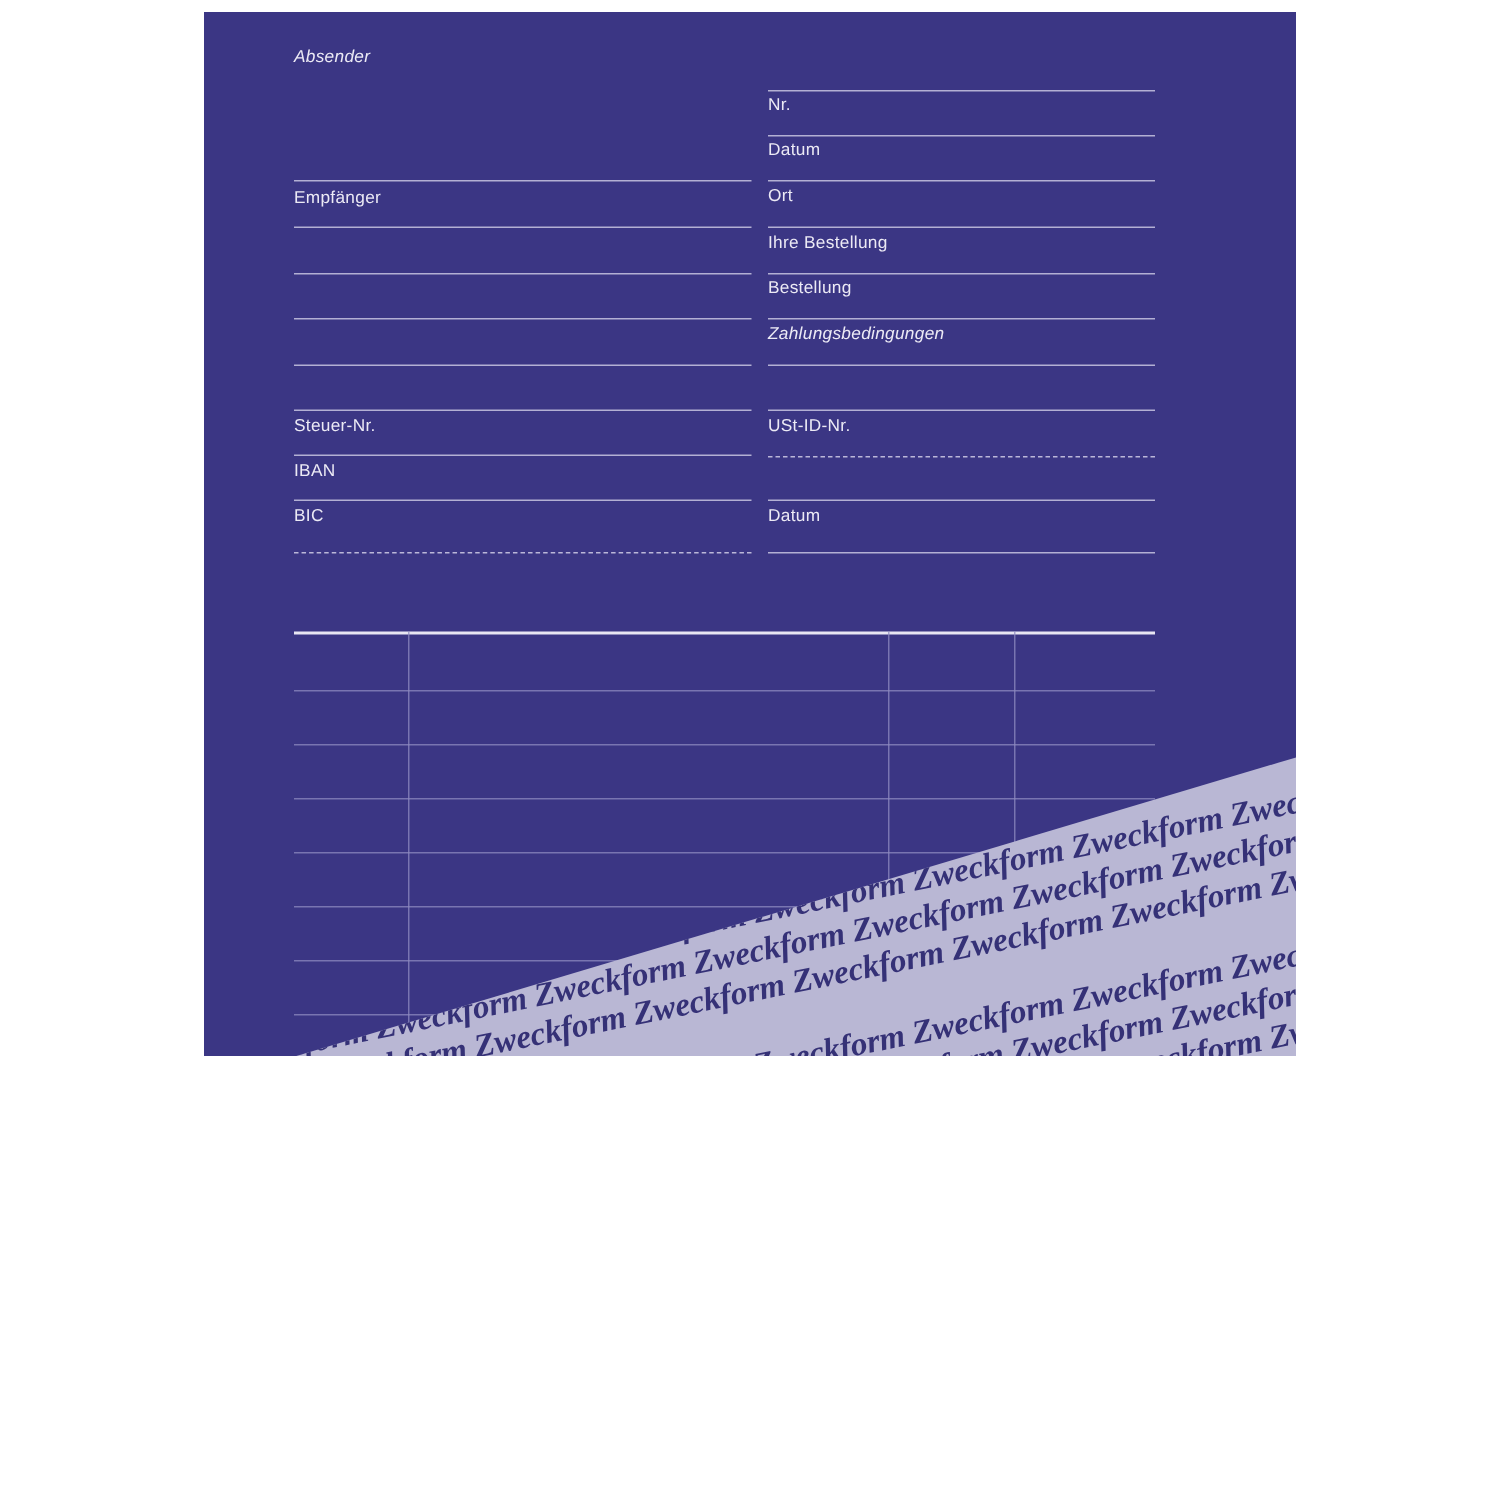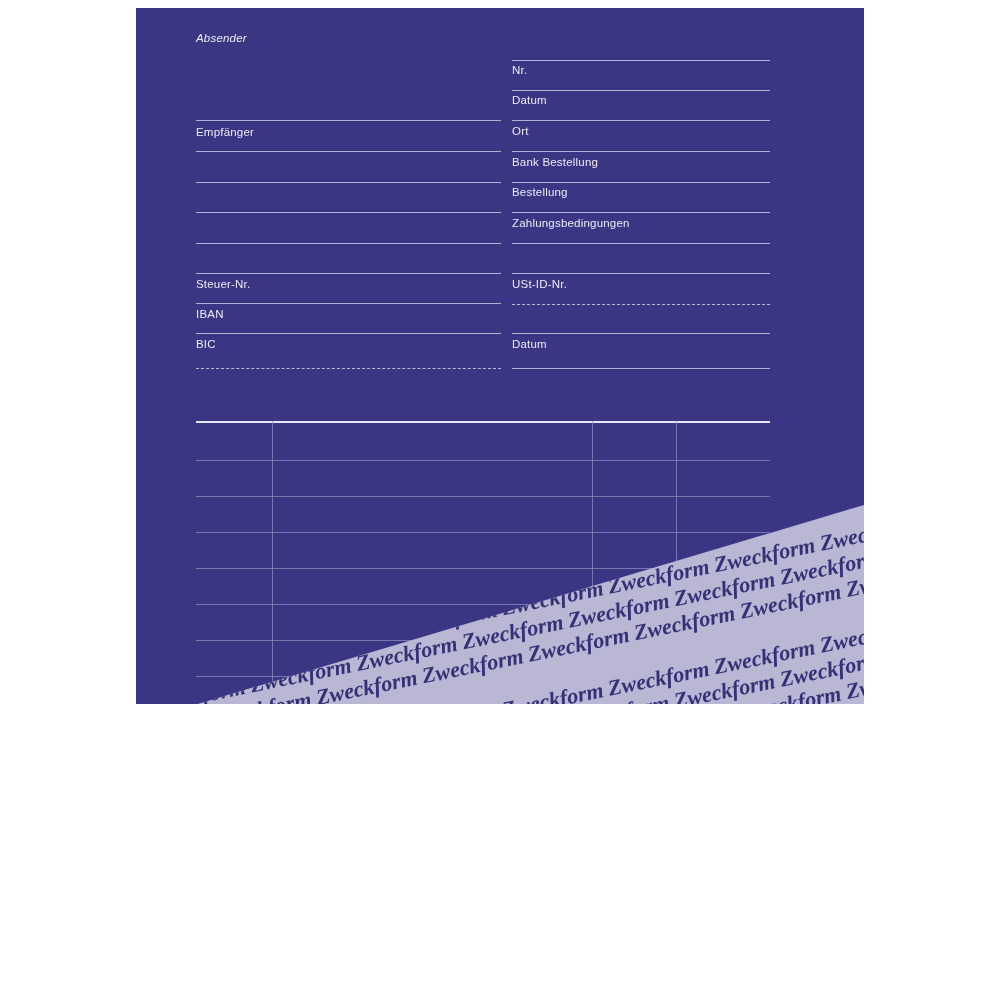--- a/index.html
+++ b/index.html
@@ -130,27 +130,27 @@
 
   <div class="lbl" style="left:376px;top:56px;">Nr.</div>
   <div class="rule" style="left:376px;top:82px;width:258px;"></div>
 
   <div class="lbl" style="left:376px;top:86px;">Datum</div>
   <div class="rule" style="left:376px;top:112px;width:258px;"></div>
 
   <div class="lbl" style="left:376px;top:117px;">Ort</div>
   <div class="rule" style="left:376px;top:143px;width:258px;"></div>
 
-  <div class="lbl" style="left:376px;top:148px;">Bank Bestellung</div>
+  <div class="lbl" style="left:376px;top:148px;">Ihre Bestellung</div>
   <div class="rule" style="left:376px;top:174px;width:258px;"></div>
 
   <div class="lbl" style="left:376px;top:178px;">Bestellung</div>
   <div class="rule" style="left:376px;top:204px;width:258px;"></div>
 
-  <div class="lbl" style="left:376px;top:209px;">Zahlungsbedingungen</div>
+  <div class="lbl" style="left:376px;top:209px;font-style:italic;">Zahlungsbedingungen</div>
   <div class="rule" style="left:376px;top:235px;width:258px;"></div>
 
   <div class="lbl" style="left:60px;top:118px;text-align:center;">Empfänger</div>
   <div class="rule" style="left:60px;top:112px;width:305px;"></div>
   <div class="rule" style="left:60px;top:143px;width:305px;"></div>
   <div class="rule" style="left:60px;top:174px;width:305px;"></div>
   <div class="rule" style="left:60px;top:204px;width:305px;"></div>
   <div class="rule" style="left:60px;top:235px;width:305px;"></div>
 
   <div class="rule" style="left:60px;top:265px;width:305px;"></div>

